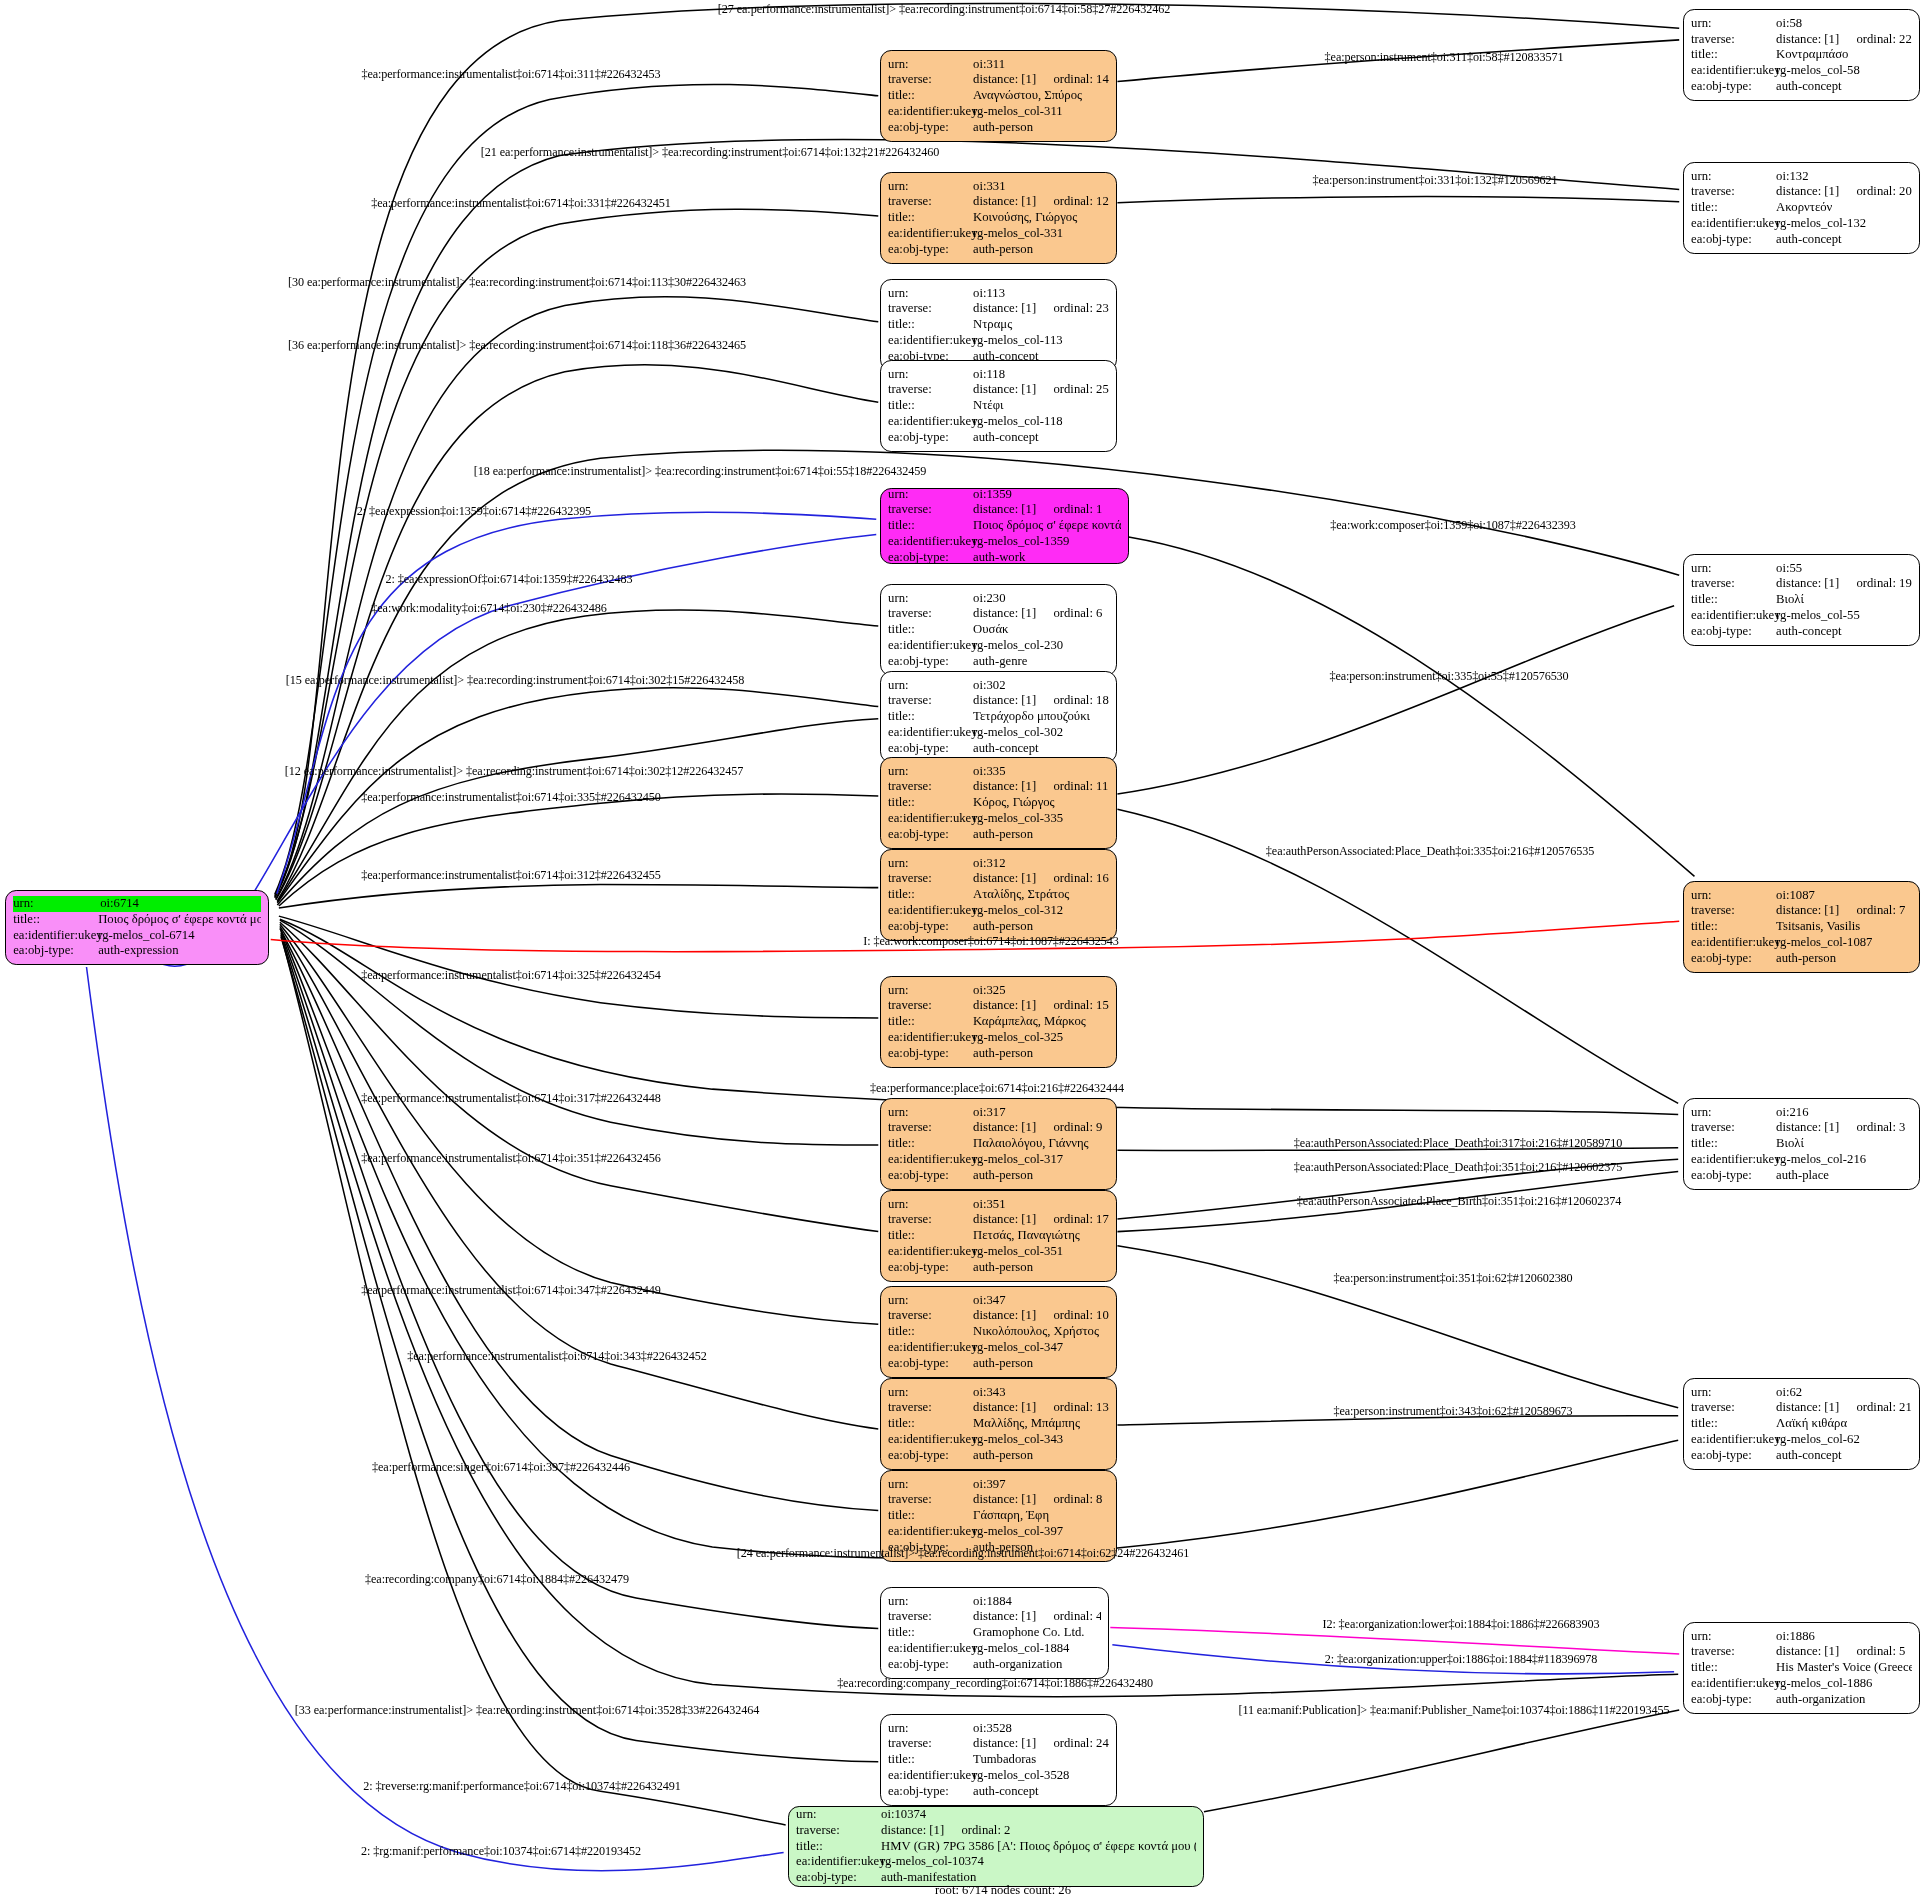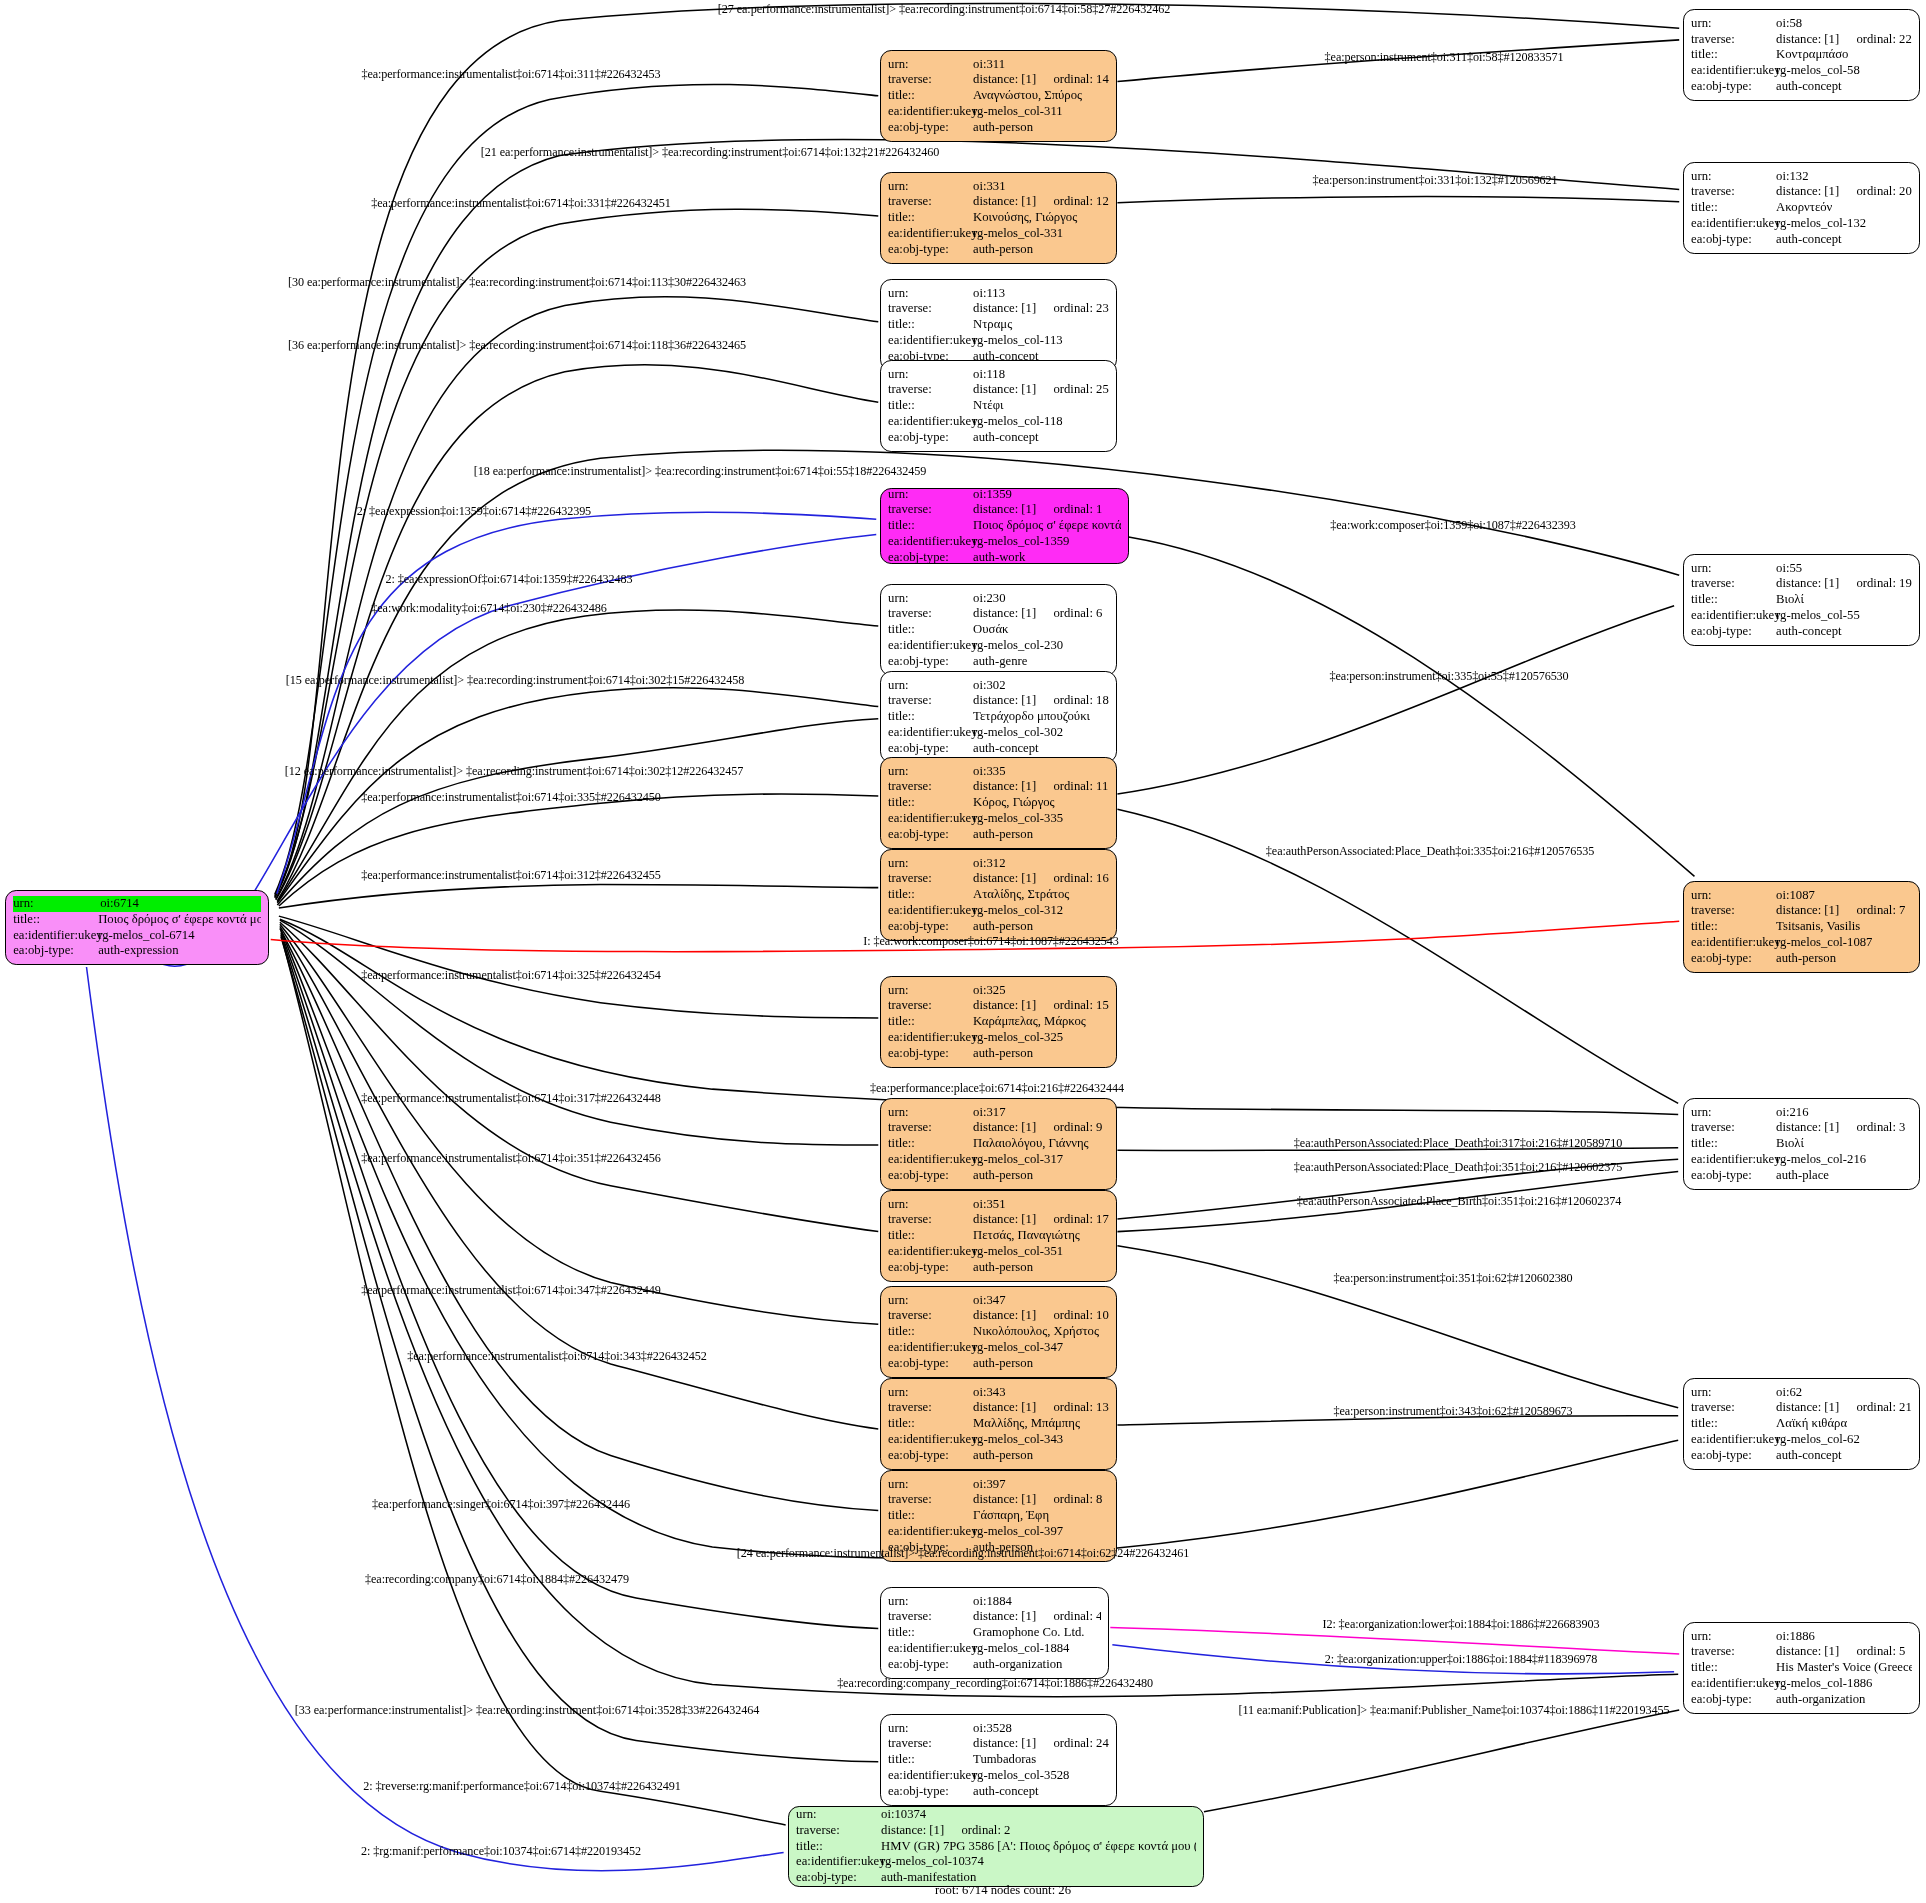--- a/index.html
+++ b/index.html
@@ -864,21 +864,21 @@
       <div class="edge-label" style="left: 997px; top: 1081px;">‡ea:performance:place‡oi:6714‡oi:216‡#226432444</div>
       <div class="edge-label" style="left: 511px; top: 1091px;">‡ea:performance:instrumentalist‡oi:6714‡oi:317‡#226432448</div>
       <div class="edge-label" style="left: 1458px; top: 1136px;">‡ea:authPersonAssociated:Place_Death‡oi:317‡oi:216‡#120589710</div>
       <div class="edge-label" style="left: 1458px; top: 1160px;">‡ea:authPersonAssociated:Place_Death‡oi:351‡oi:216‡#120602375</div>
       <div class="edge-label" style="left: 511px; top: 1151px;">‡ea:performance:instrumentalist‡oi:6714‡oi:351‡#226432456</div>
       <div class="edge-label" style="left: 1459px; top: 1194px;">‡ea:authPersonAssociated:Place_Birth‡oi:351‡oi:216‡#120602374</div>
       <div class="edge-label" style="left: 1453px; top: 1271px;">‡ea:person:instrument‡oi:351‡oi:62‡#120602380</div>
       <div class="edge-label" style="left: 511px; top: 1283px;">‡ea:performance:instrumentalist‡oi:6714‡oi:347‡#226432449</div>
       <div class="edge-label" style="left: 511px; top: 1349px; margin-left: 46px;">‡ea:performance:instrumentalist‡oi:6714‡oi:343‡#226432452</div>
       <div class="edge-label" style="left: 1453px; top: 1404px;">‡ea:person:instrument‡oi:343‡oi:62‡#120589673</div>
-      <div class="edge-label" style="left: 501px; top: 1460px; margin-top: 37px;">‡ea:performance:singer‡oi:6714‡oi:397‡#226432446</div>
+      <div class="edge-label" style="left: 501px; top: 1460px;">‡ea:performance:singer‡oi:6714‡oi:397‡#226432446</div>
       <div class="edge-label" style="left: 963px; top: 1546px;">[24 ea:performance:instrumentalist]&gt; ‡ea:recording:instrument‡oi:6714‡oi:62‡24#226432461</div>
       <div class="edge-label" style="left: 497px; top: 1572px;">‡ea:recording:company‡oi:6714‡oi:1884‡#226432479</div>
       <div class="edge-label" style="left: 1461px; top: 1617px;">I2: ‡ea:organization:lower‡oi:1884‡oi:1886‡#226683903</div>
       <div class="edge-label" style="left: 1461px; top: 1652px;">2: ‡ea:organization:upper‡oi:1886‡oi:1884‡#118396978</div>
       <div class="edge-label" style="left: 995px; top: 1676px;">‡ea:recording:company_recording‡oi:6714‡oi:1886‡#226432480</div>
       <div class="edge-label" style="left: 527px; top: 1703px;">[33 ea:performance:instrumentalist]&gt; ‡ea:recording:instrument‡oi:6714‡oi:3528‡33#226432464</div>
       <div class="edge-label" style="left: 1454px; top: 1703px;">[11 ea:manif:Publication]&gt; ‡ea:manif:Publisher_Name‡oi:10374‡oi:1886‡11#220193455</div>
       <div class="edge-label" style="left: 522px; top: 1779px;">2: ‡reverse:rg:manif:performance‡oi:6714‡oi:10374‡#226432491</div>
       <div class="edge-label" style="left: 501px; top: 1844px;">2: ‡rg:manif:performance‡oi:10374‡oi:6714‡#220193452</div>
     </div>

